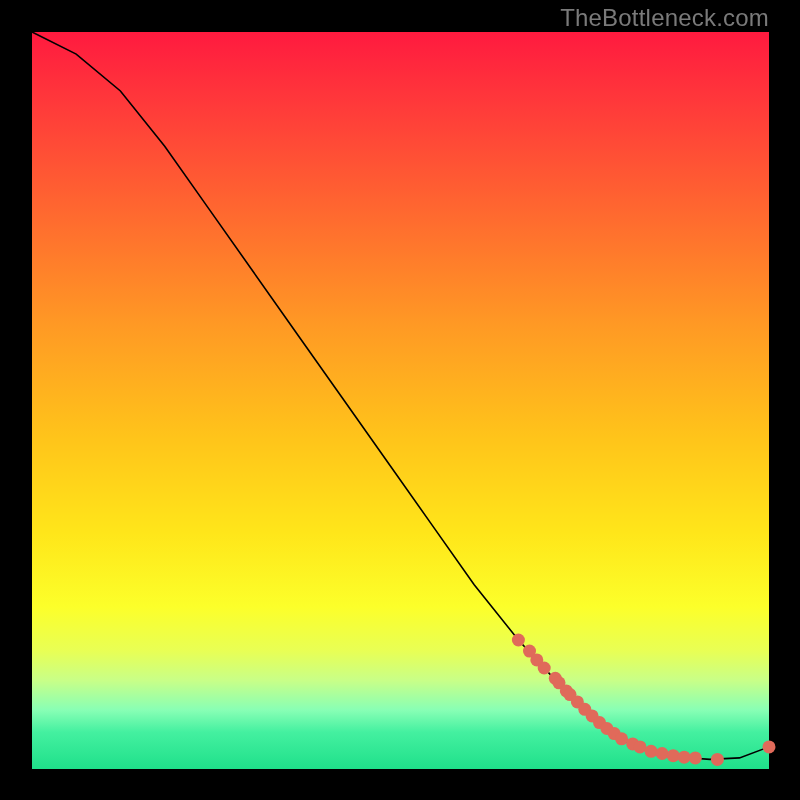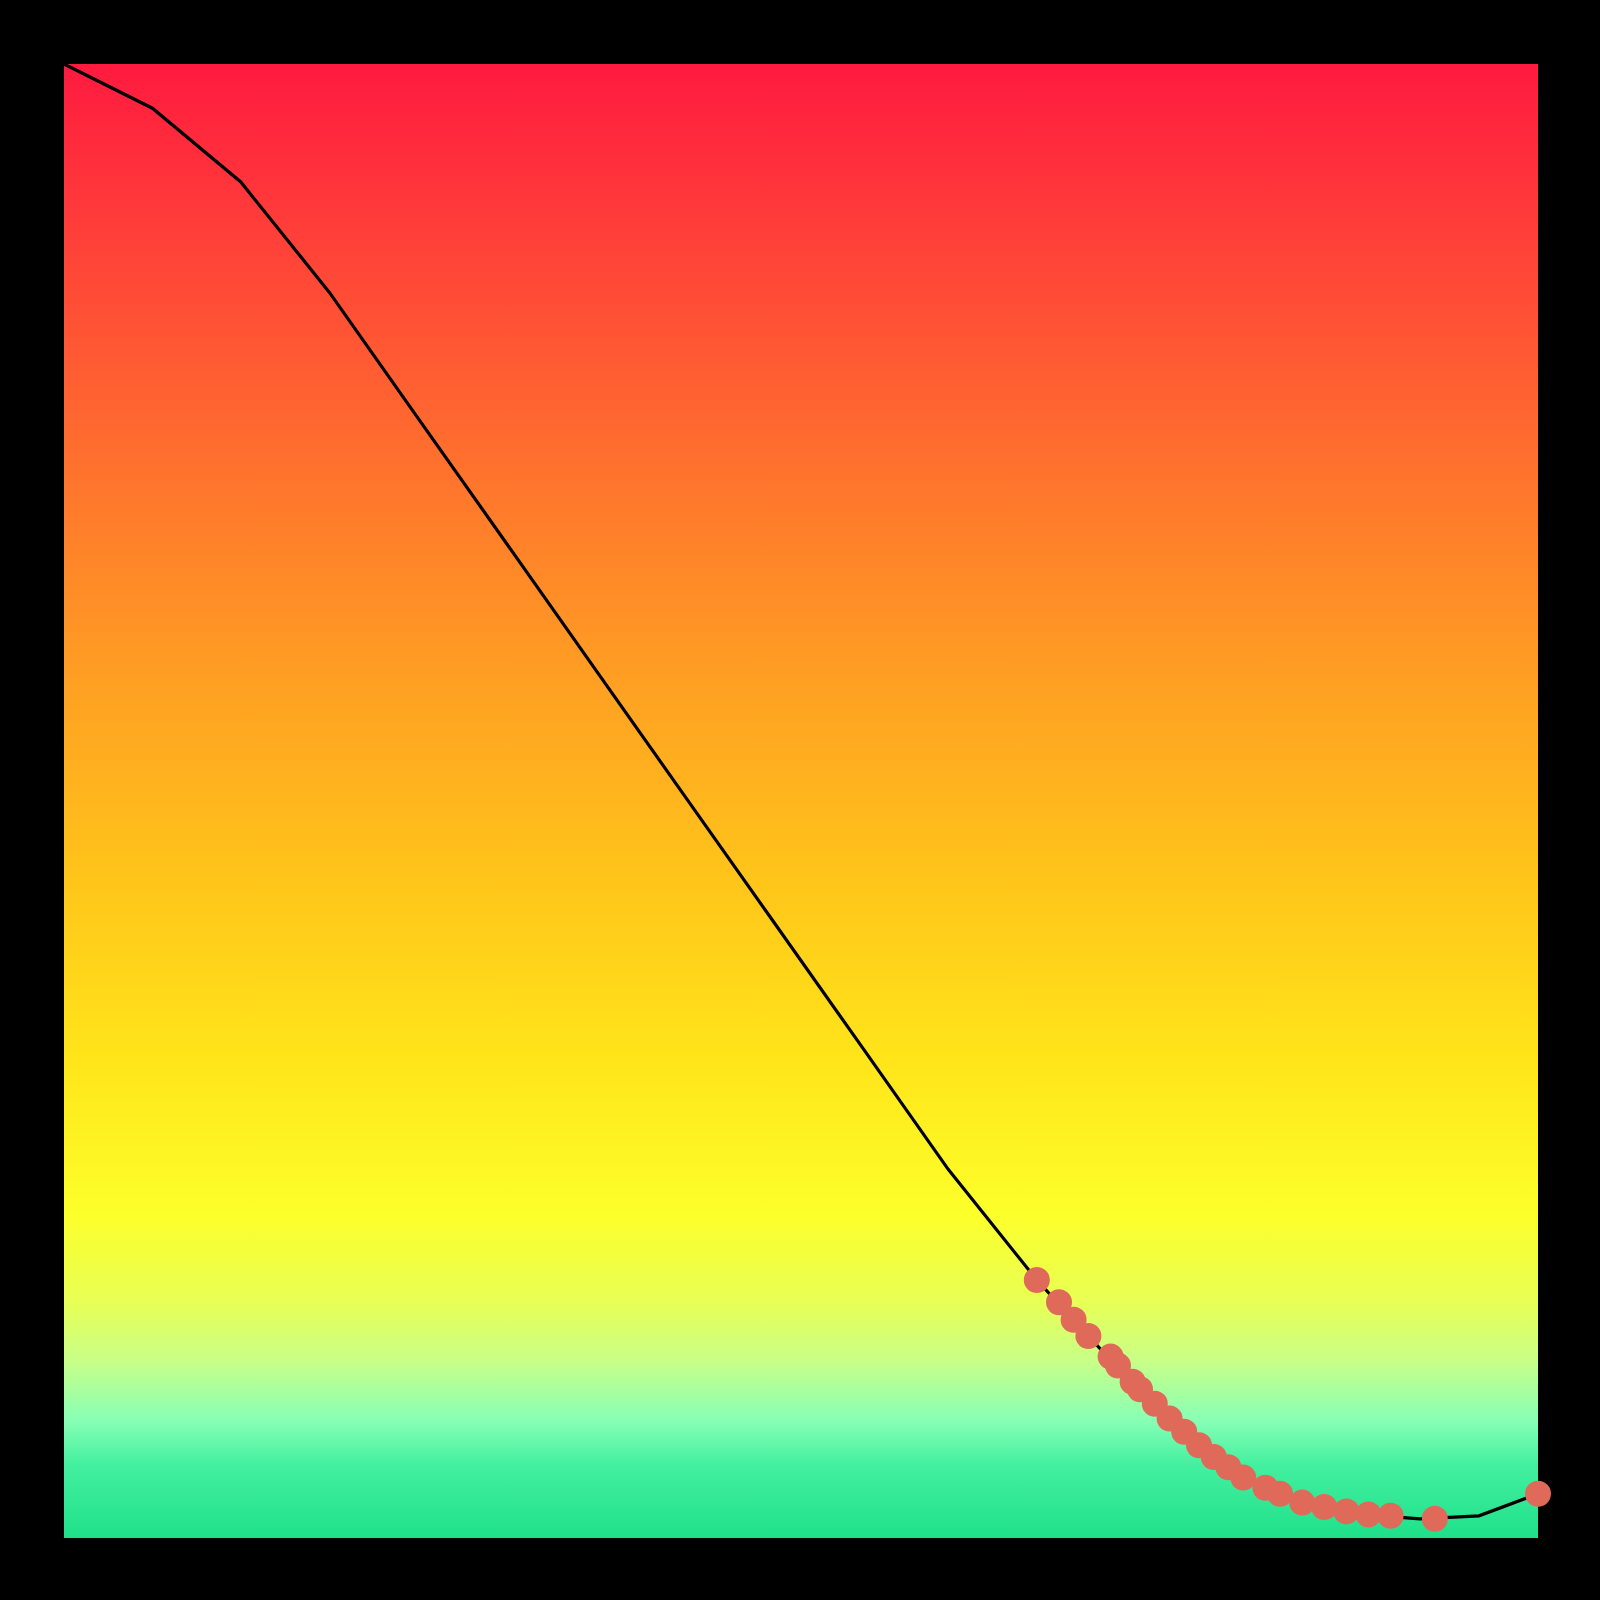--- a/index.html
+++ b/index.html
@@ -54,20 +54,21 @@
     font-size: 24px;
     font-weight: 400;
     color: #7a7a7a;
     letter-spacing: 0.2px;
   }
 </style>
 </head>
 <body>
 
 <div class="frame">
+  <div class="watermark">TheBottleneck.com</div>
   <div class="plot">
     <svg viewBox="0 0 737 737">
       <path id="curve-path" fill="none" stroke="#000000" stroke-width="1.6" d="M0.0 0.0 L44.2 22.1 L88.4 59.0 L132.7 114.2 L176.9 176.9 L221.1 239.5 L265.3 302.2 L309.5 364.8 L353.8 427.5 L398.0 490.1 L442.2 552.8 L486.4 608.0 L530.6 655.9 L560.1 685.4 L589.6 707.5 L619.1 719.3 L648.6 725.2 L678.0 727.4 L707.5 725.9 L737.0 714.9"></path>
       <g id="markers">
           <circle cx="486.4" cy="608.0" r="6.5" fill="#e06a5a"></circle>
           <circle cx="497.5" cy="619.1" r="6.5" fill="#e06a5a"></circle>
           <circle cx="504.8" cy="627.9" r="6.5" fill="#e06a5a"></circle>
           <circle cx="512.2" cy="636.0" r="6.5" fill="#e06a5a"></circle>
           <circle cx="523.3" cy="646.3" r="6.5" fill="#e06a5a"></circle>
           <circle cx="527.0" cy="650.8" r="6.5" fill="#e06a5a"></circle>

